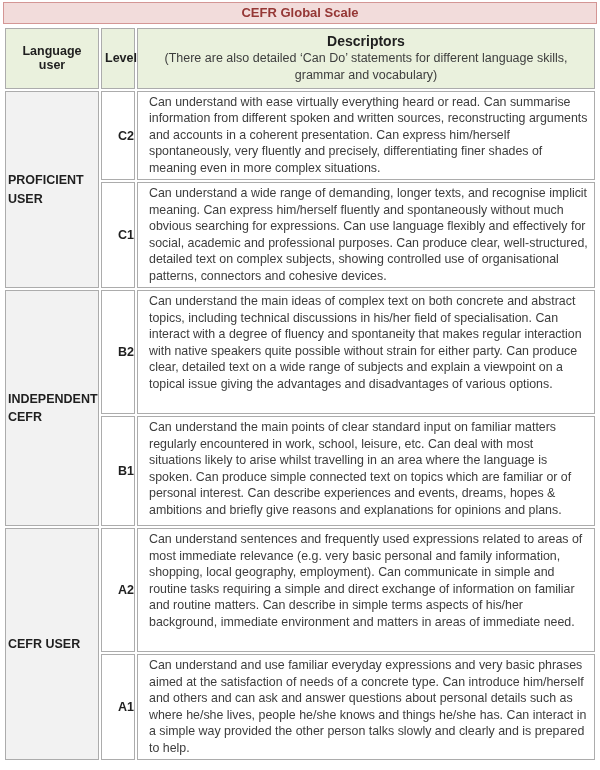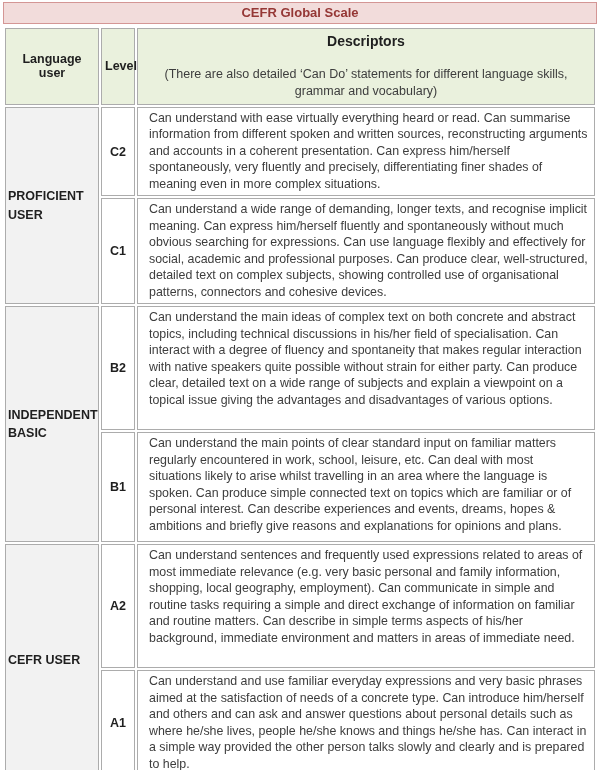--- a/index.html
+++ b/index.html
@@ -50,39 +50,39 @@
   th.hdr .desc-title {
     font-weight: bold;
     font-size: 14px;
     color: var(--heading_text, #1F1F1F);
   }
   th.hdr .desc-note {
     font-weight: normal;
     font-size: 12.5px;
     color: var(--body_text, #3D3D3D);
     line-height: 1.35;
-    margin-top: 17px;
+    margin-top: 1px;
   }
   td.user {
     background: var(--usercol_bg, #F2F2F2);
     color: var(--heading_text, #1F1F1F);
     font-size: 12.5px;
     font-weight: bold;
     vertical-align: middle;
     padding: 2px;
     line-height: 1.45;
   }
   td.level {
     background: var(--cell_bg, #FFFFFF);
     color: var(--heading_text, #1F1F1F);
     font-size: 12.5px;
     font-weight: bold;
-    text-align: center;
+    text-align: left;
     vertical-align: middle;
-    padding: 2px;
+    padding: 16px;
   }
   td.desc {
     background: var(--cell_bg, #FFFFFF);
     color: var(--body_text, #3D3D3D);
     font-size: 12.4px;
     line-height: 1.33;
     text-align: left;
     vertical-align: top;
     padding: 2px 5px 3px 11px;
   }
@@ -115,21 +115,21 @@
       <td class="user" rowspan="2">PROFICIENT USER</td>
       <td class="level">C2</td>
       <td class="desc" style="height:86px">Can understand with ease virtually everything heard or read. Can summarise information from different spoken and written sources, reconstructing arguments and accounts in a coherent presentation. Can express him/herself spontaneously, very fluently and precisely, differentiating finer shades of meaning even in more complex situations.</td>
     </tr>
     <tr>
       <td class="level">C1</td>
       <td class="desc" style="height:104px">Can understand a wide range of demanding, longer texts, and recognise implicit meaning. Can express him/herself fluently and spontaneously without much obvious searching for expressions. Can use language flexibly and effectively for social, academic and professional purposes. Can produce clear, well-structured, detailed text on complex subjects, showing controlled use of organisational patterns, connectors and cohesive devices.</td>
     </tr>
 
     <tr>
-      <td class="user" rowspan="2">INDEPENDENT BASIC</td>
+      <td class="user" rowspan="2">INDEPENDENT CEFR</td>
       <td class="level">B2</td>
       <td class="desc" style="height:124px">Can understand the main ideas of complex text on both concrete and abstract topics, including technical discussions in his/her field of specialisation. Can interact with a degree of fluency and spontaneity that makes regular interaction with native speakers quite possible without strain for either party. Can produce clear, detailed text on a wide range of subjects and explain a viewpoint on a topical issue giving the advantages and disadvantages of various options.</td>
     </tr>
     <tr>
       <td class="level">B1</td>
       <td class="desc" style="height:110px">Can understand the main points of clear standard input on familiar matters regularly encountered in work, school, leisure, etc. Can deal with most situations likely to arise whilst travelling in an area where the language is spoken.  Can produce simple connected text on topics which are familiar or of personal interest. Can describe experiences and events, dreams, hopes &amp; ambitions and briefly give reasons and explanations for opinions and plans.</td>
     </tr>
 
     <tr>
       <td class="user" rowspan="2">CEFR USER</td>

